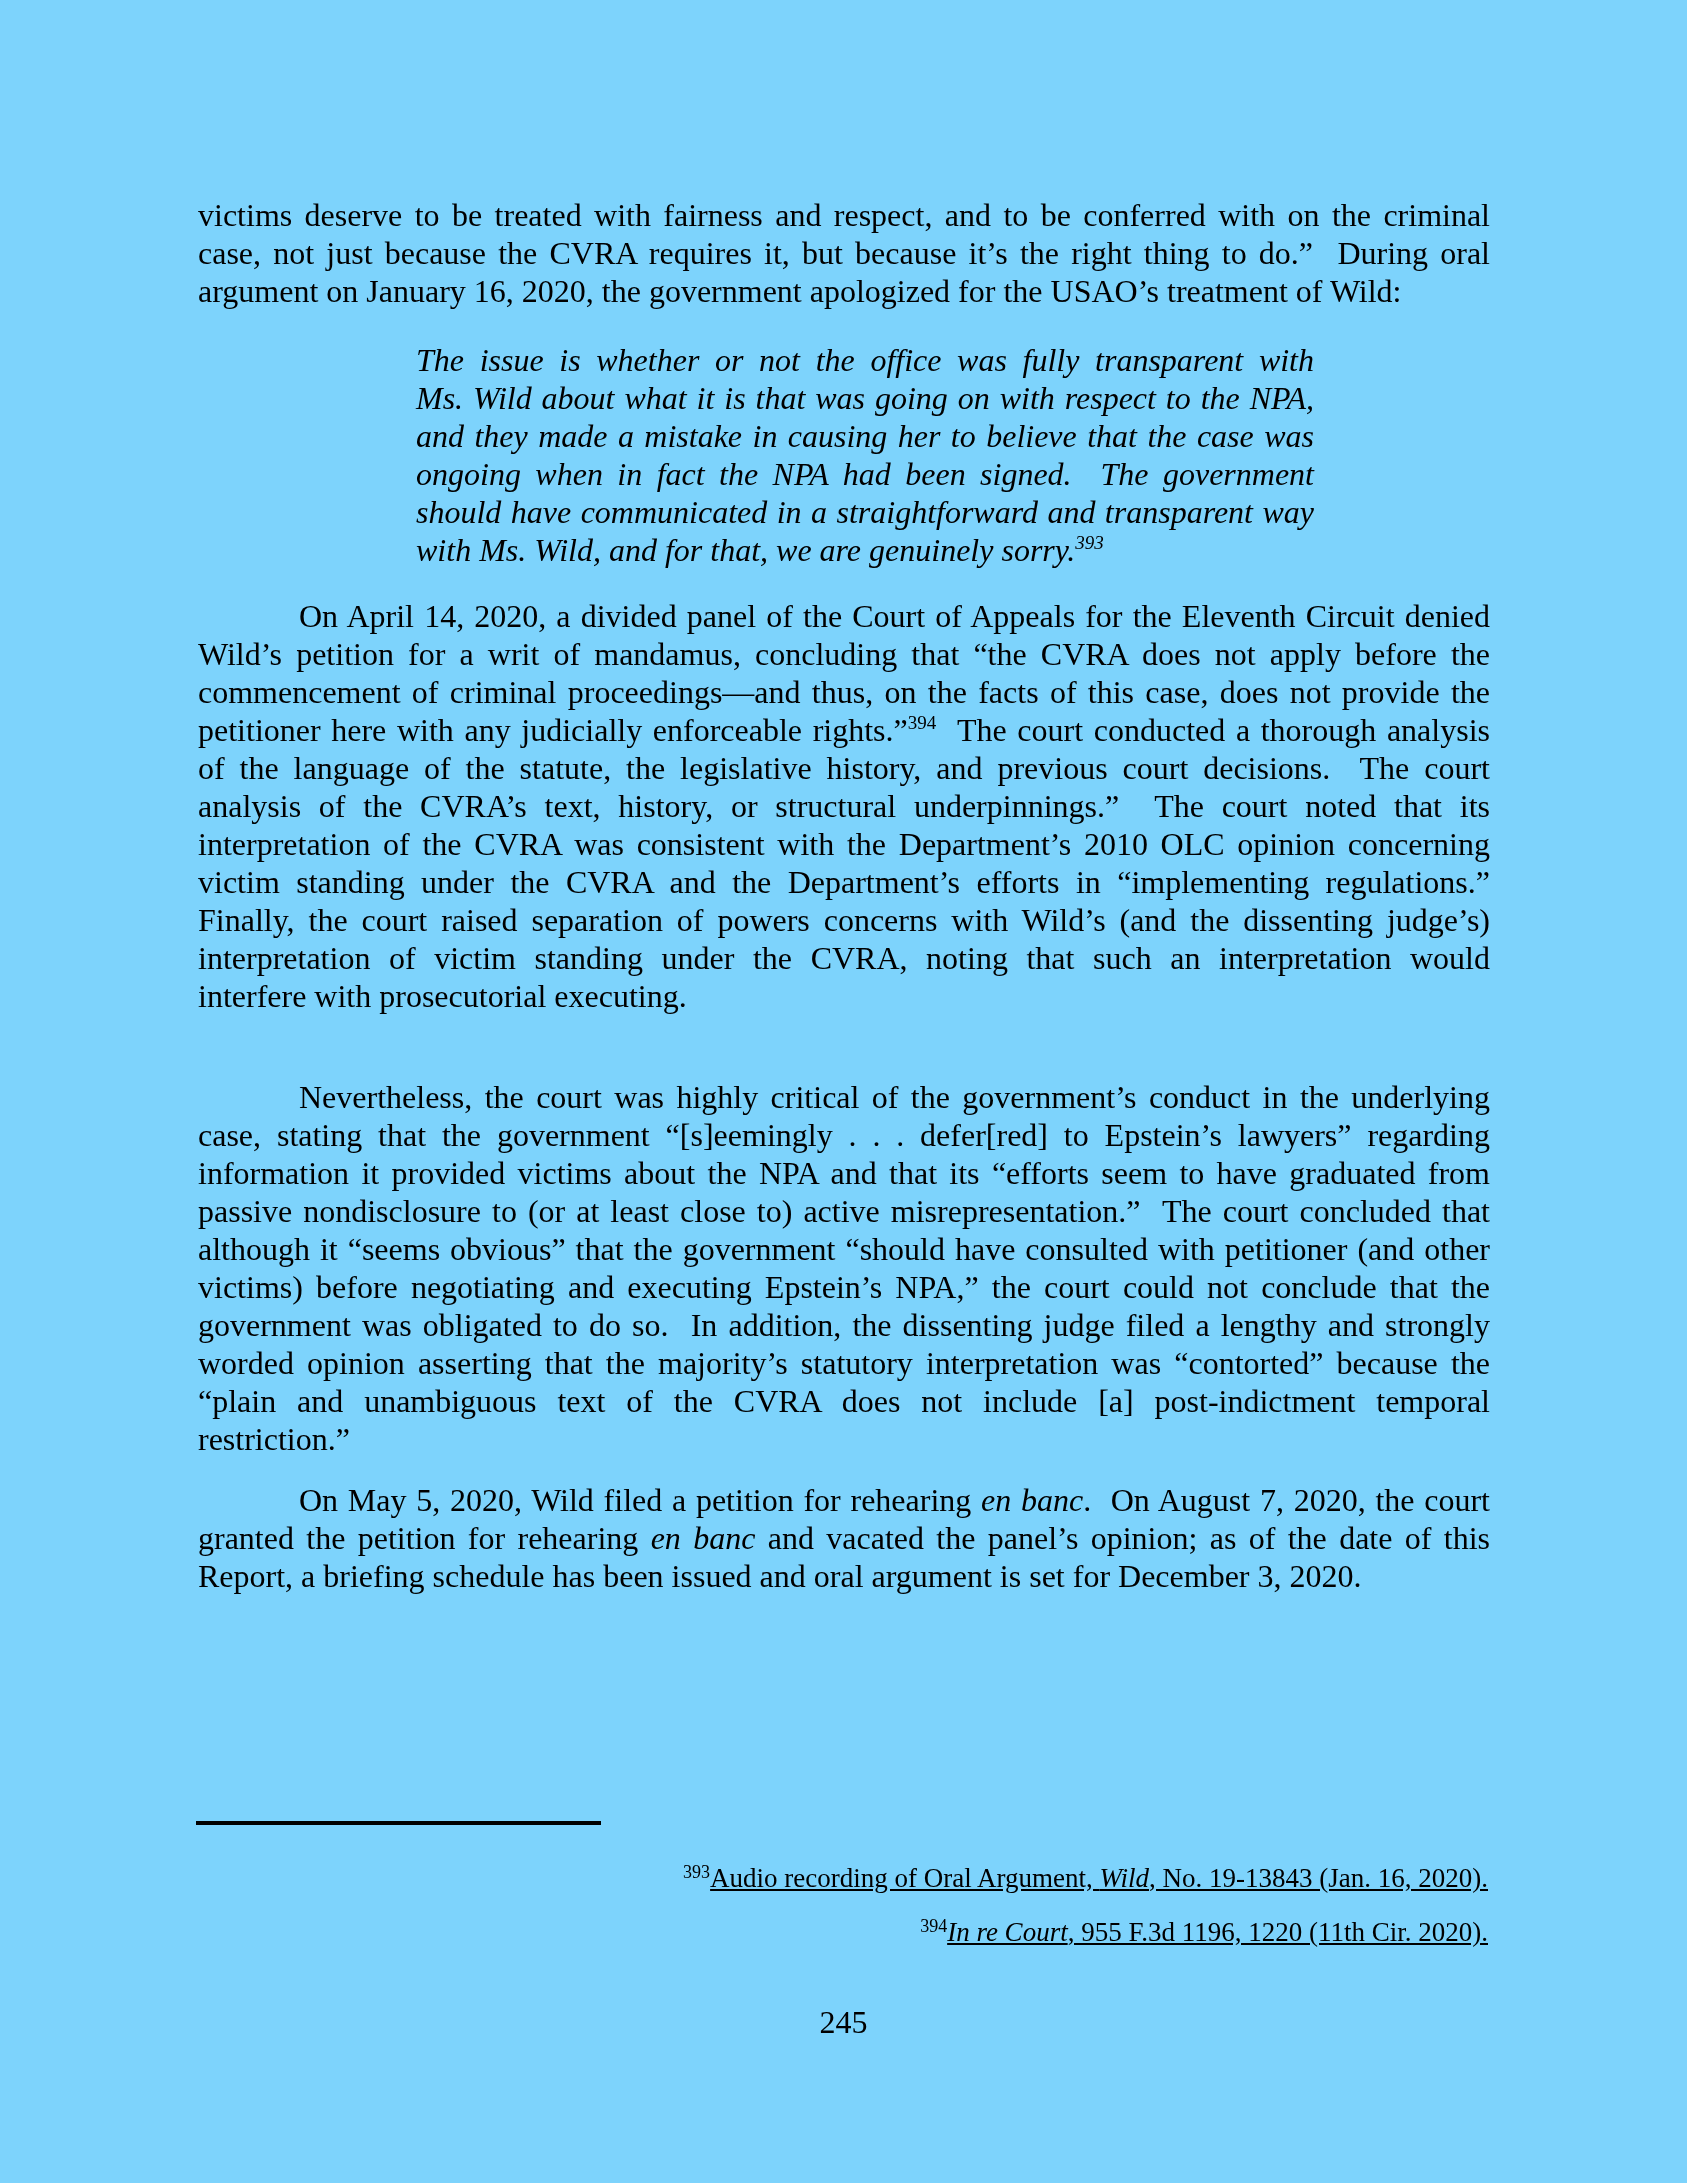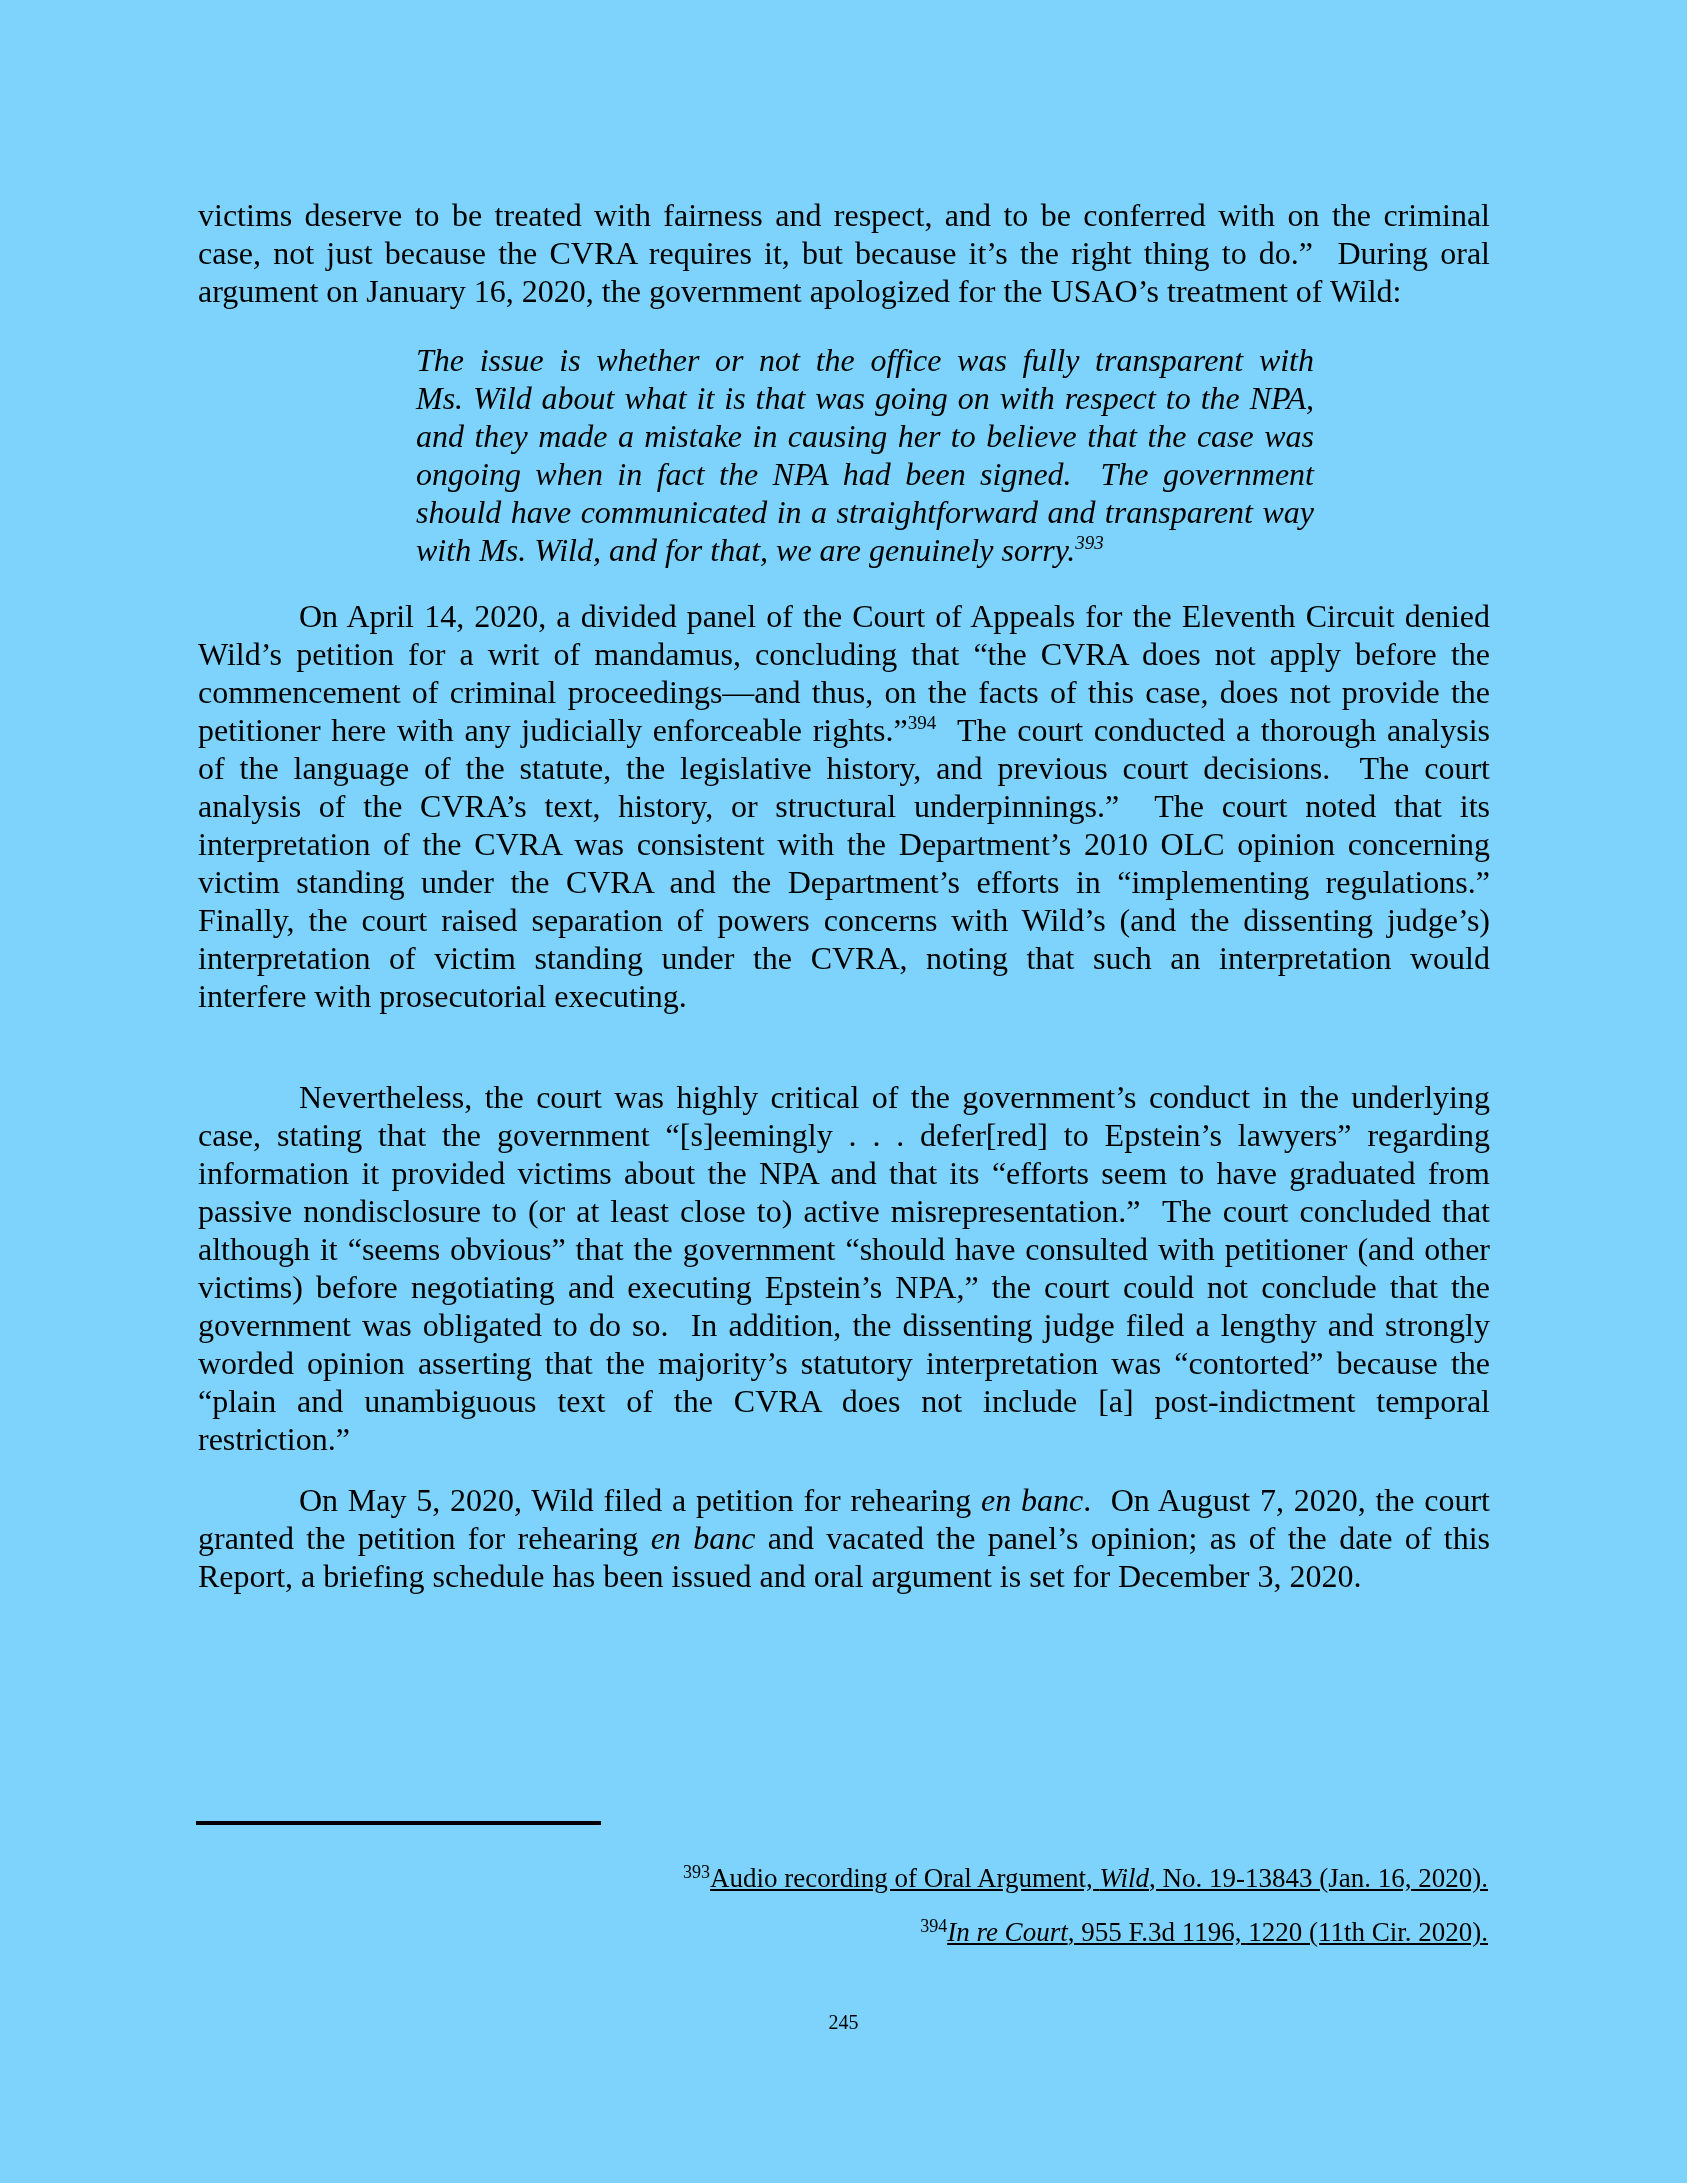--- a/index.html
+++ b/index.html
@@ -64,21 +64,21 @@
     width: 99px;
     font-size: 18px;
     vertical-align: 8.6px;
   }
   .pageno {
     position: absolute;
     top: 2003px;
     left: 0;
     width: 1687px;
     text-align: center;
-    font-size: 20px;
+    font-size: 32px;
     line-height: 38px;
   }
 </style>
 </head>
 <body>
 
 <div class="page">
 
   <section class="para" id="p1">
     <div class="ln"><span>victims deserve to be treated with fairness and respect, and to be conferred with on the criminal</span></div>

